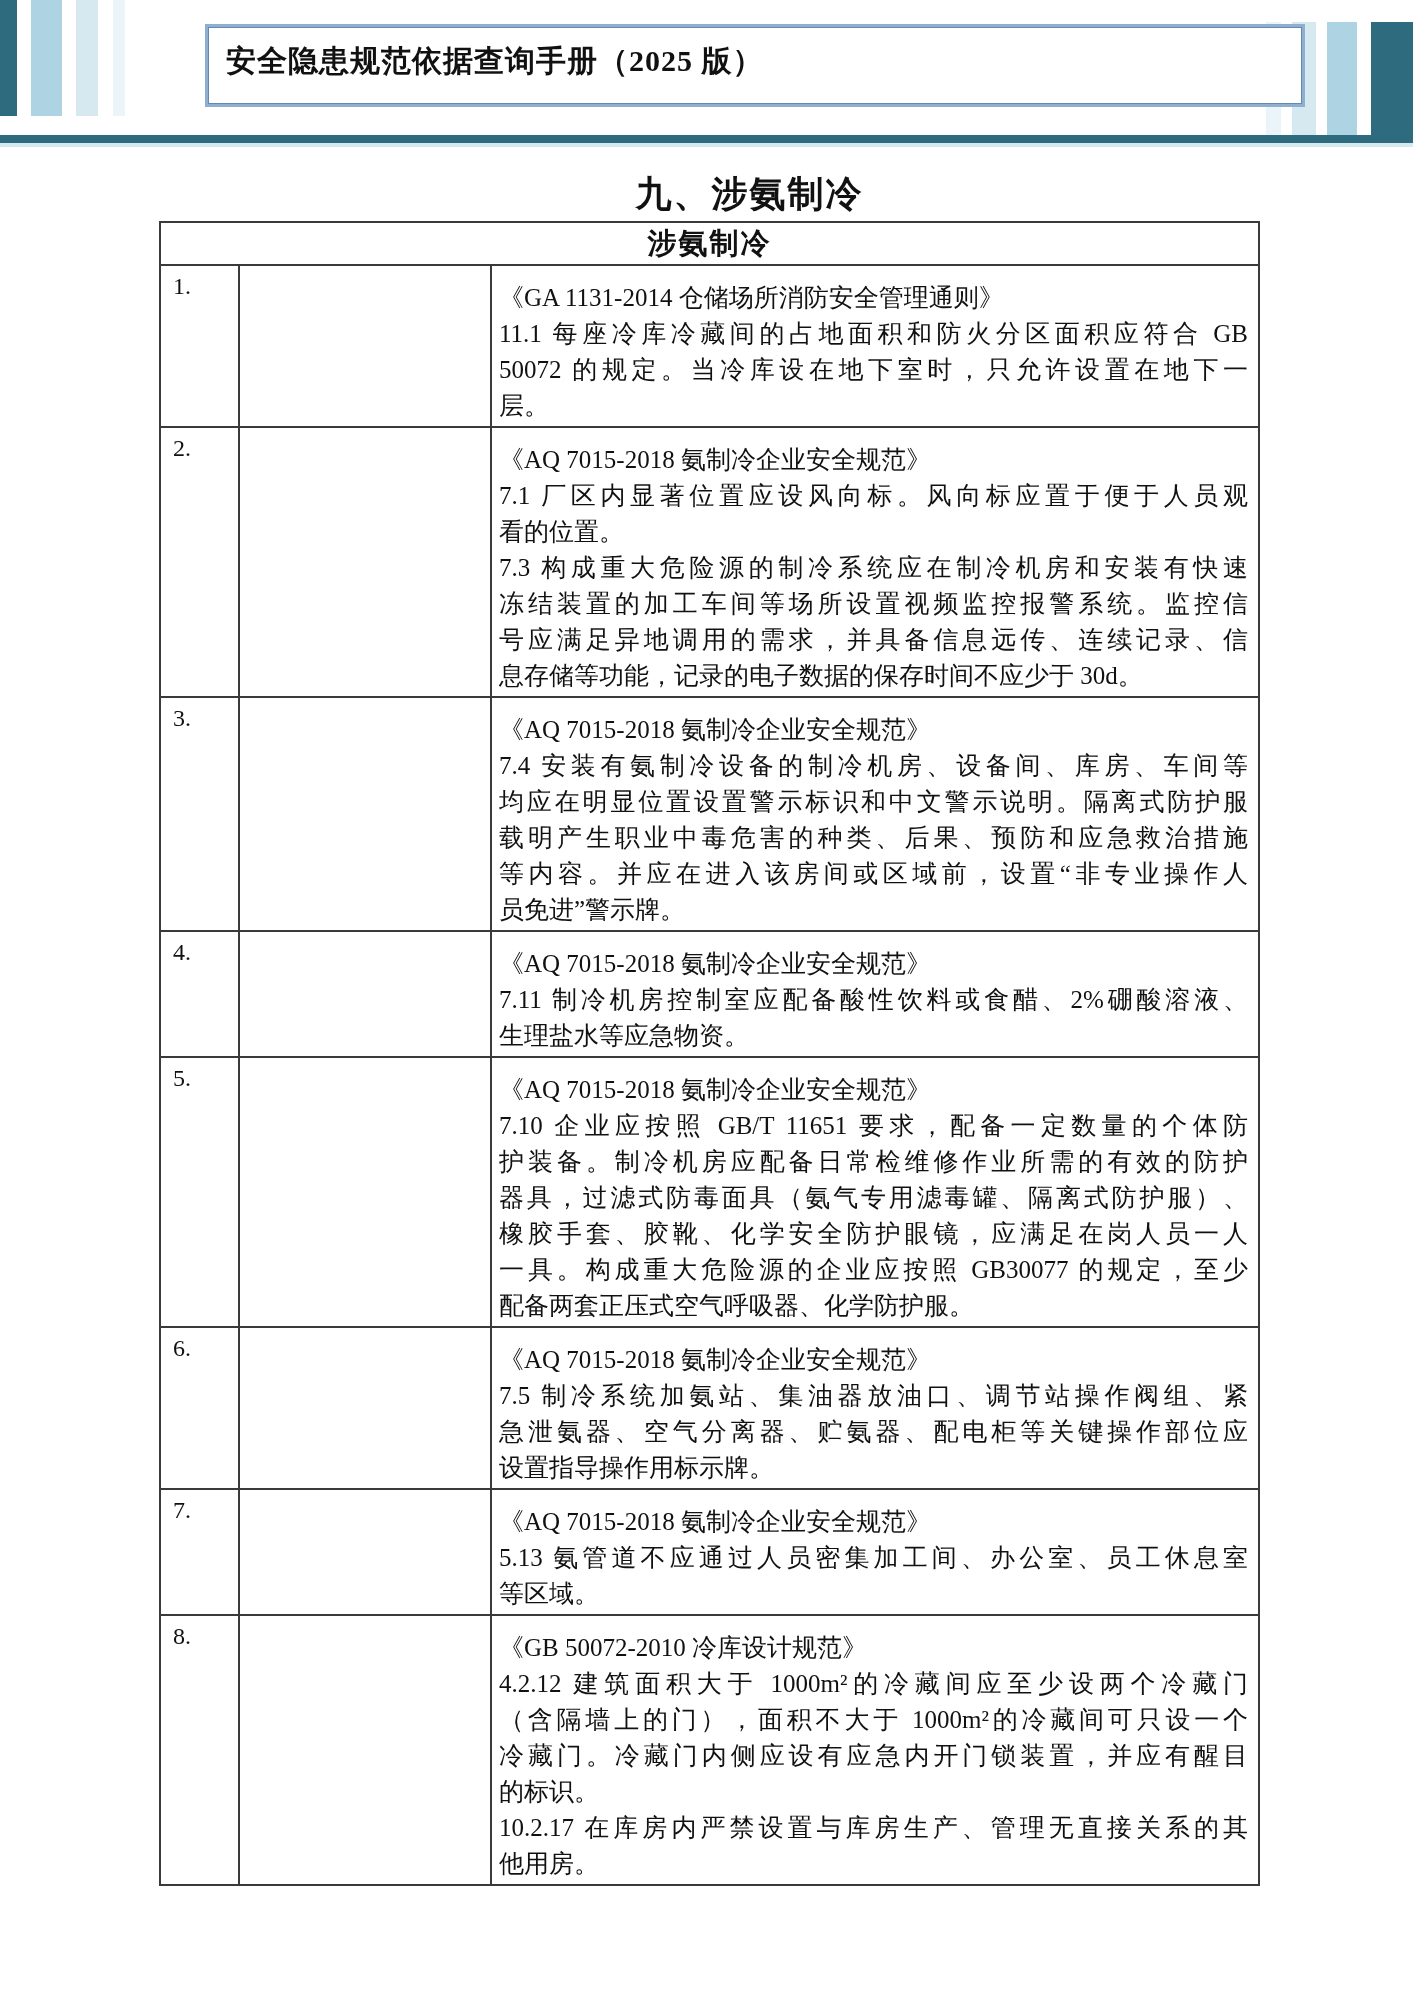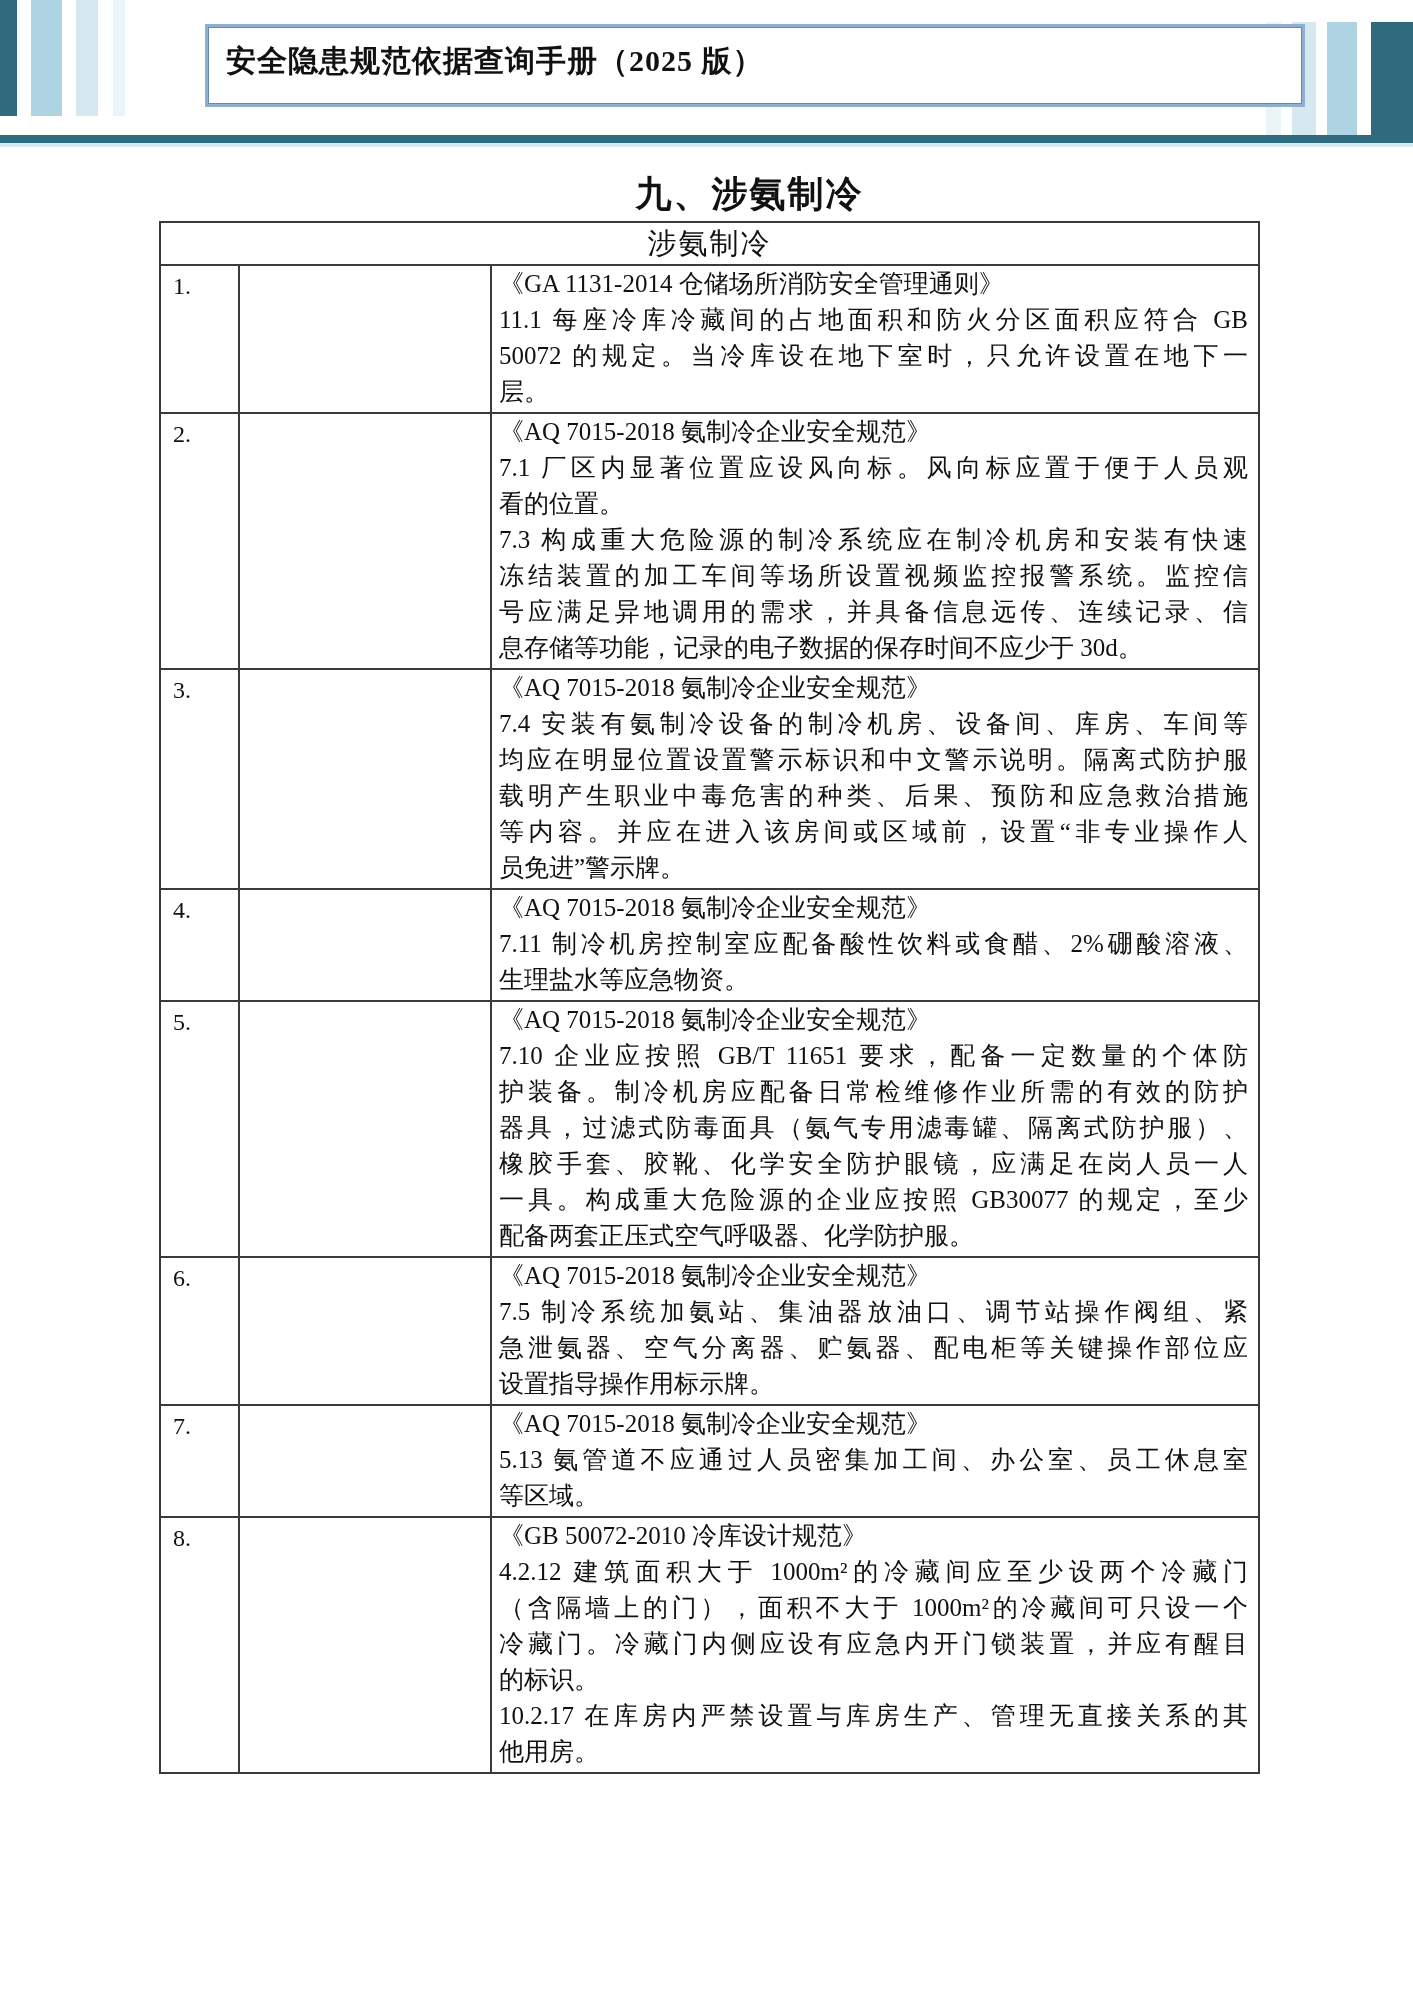--- a/index.html
+++ b/index.html
@@ -70,32 +70,32 @@
   .reg-table th, .reg-table td {
     border: 2px solid var(--table-border);
     box-sizing: border-box;
     vertical-align: top;
   }
   .reg-table th.table-title-cell {
     height: 43px;
     text-align: center;
     vertical-align: middle;
     font-size: 29px;
-    font-weight: normal;
+    font-weight: bold;
     letter-spacing: 2px;
     padding: 0;
   }
   td.num-cell {
     padding: 5px 0 0 12px;
     font-size: 24px;
     line-height: 30px;
   }
   td.ref-cell { padding: 4px; }
   td.text-cell {
-    padding: 0 10px 2px 7px;
+    padding: 14px 10px 2px 7px;
     font-size: 25px;
   }
   td.text-cell .line {
     line-height: 36px;
     height: 36px;
     white-space: nowrap;
     text-align: left;
   }
   td.text-cell .line.just {
     white-space: normal;

